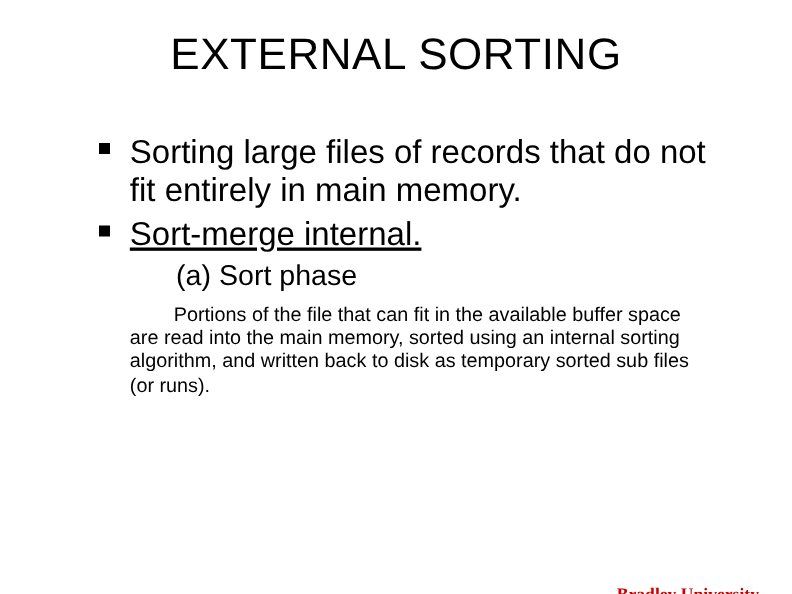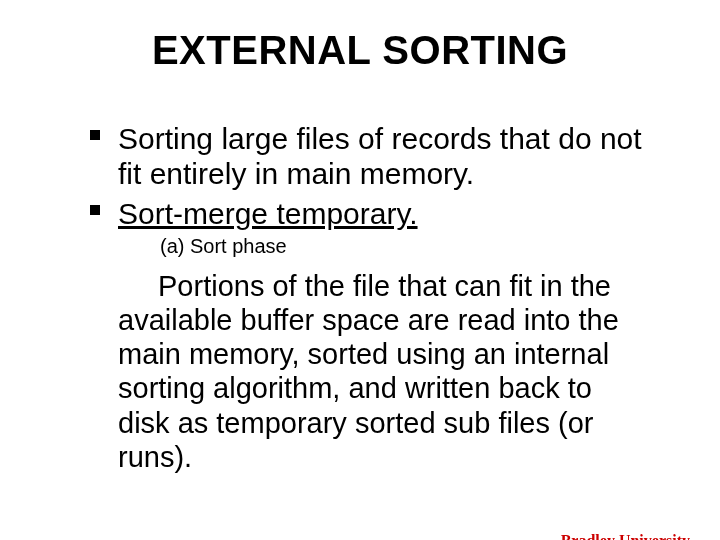--- a/index.html
+++ b/index.html
@@ -17,21 +17,21 @@
     width: 720px;
     height: 540px;
     box-sizing: border-box;
   }
   .title {
     text-align: center;
     font-size: 40px;
     letter-spacing: 0.5px;
     margin-top: 28px;
     margin-bottom: 48px;
-    font-weight: 700;
+    font-weight: 400;
   }
   .content {
     padding-left: 90px;
     padding-right: 78px;
   }
   .bullet {
     position: relative;
     font-size: 30px;
     line-height: 1.18;
     margin-bottom: 4px;
@@ -42,27 +42,27 @@
     left: 0;
     top: 9px;
     width: 10px;
     height: 10px;
     background: #000;
   }
   .underline {
     text-decoration: underline;
   }
   .sub {
-    font-size: 20px;
+    font-size: 26px;
     line-height: 1.18;
     padding-left: 70px;
     margin-bottom: 10px;
   }
   .para {
-    font-size: 29px;
+    font-size: 18px;
     line-height: 1.18;
     padding-left: 28px;
     padding-right: 10px;
     text-indent: 40px;
   }
   .footer {
     position: absolute;
     right: 30px;
     bottom: 18px;
     font-family: "Times New Roman", Times, serif;
@@ -80,21 +80,21 @@
 
   <div class="content">
 
     <div class="bullet">
       <span class="marker"></span>
       <span>Sorting large files of records that do not fit entirely in main memory.</span>
     </div>
 
     <div class="bullet">
       <span class="marker"></span>
-      <span class="underline">Sort-merge temporary.</span>
+      <span class="underline">Sort-merge internal.</span>
     </div>
 
     <div class="sub">(a) Sort phase</div>
 
     <div class="para">Portions of the file that can fit in the available buffer space are read into the main memory, sorted using an internal sorting algorithm, and written back to disk as temporary sorted sub files (or runs).</div>
 
   </div>
 
   <div class="footer">Bradley University</div>
 

